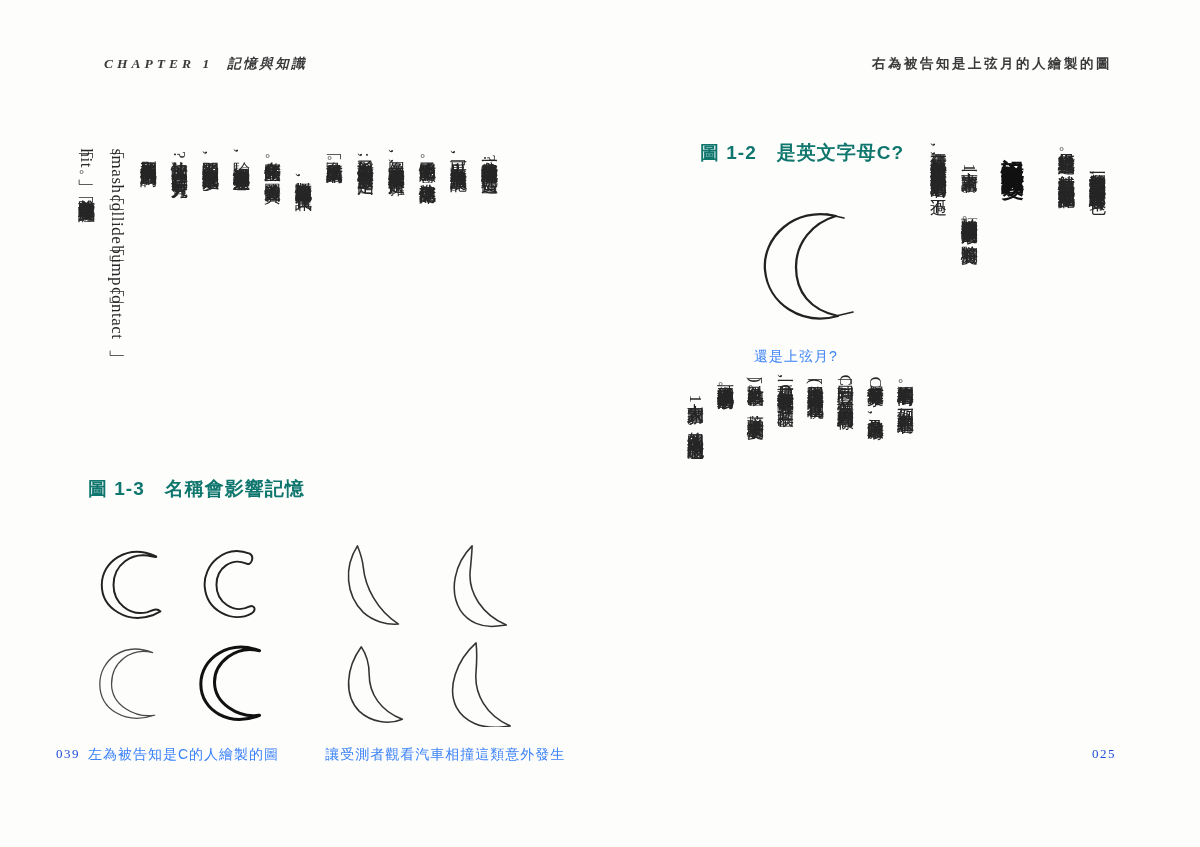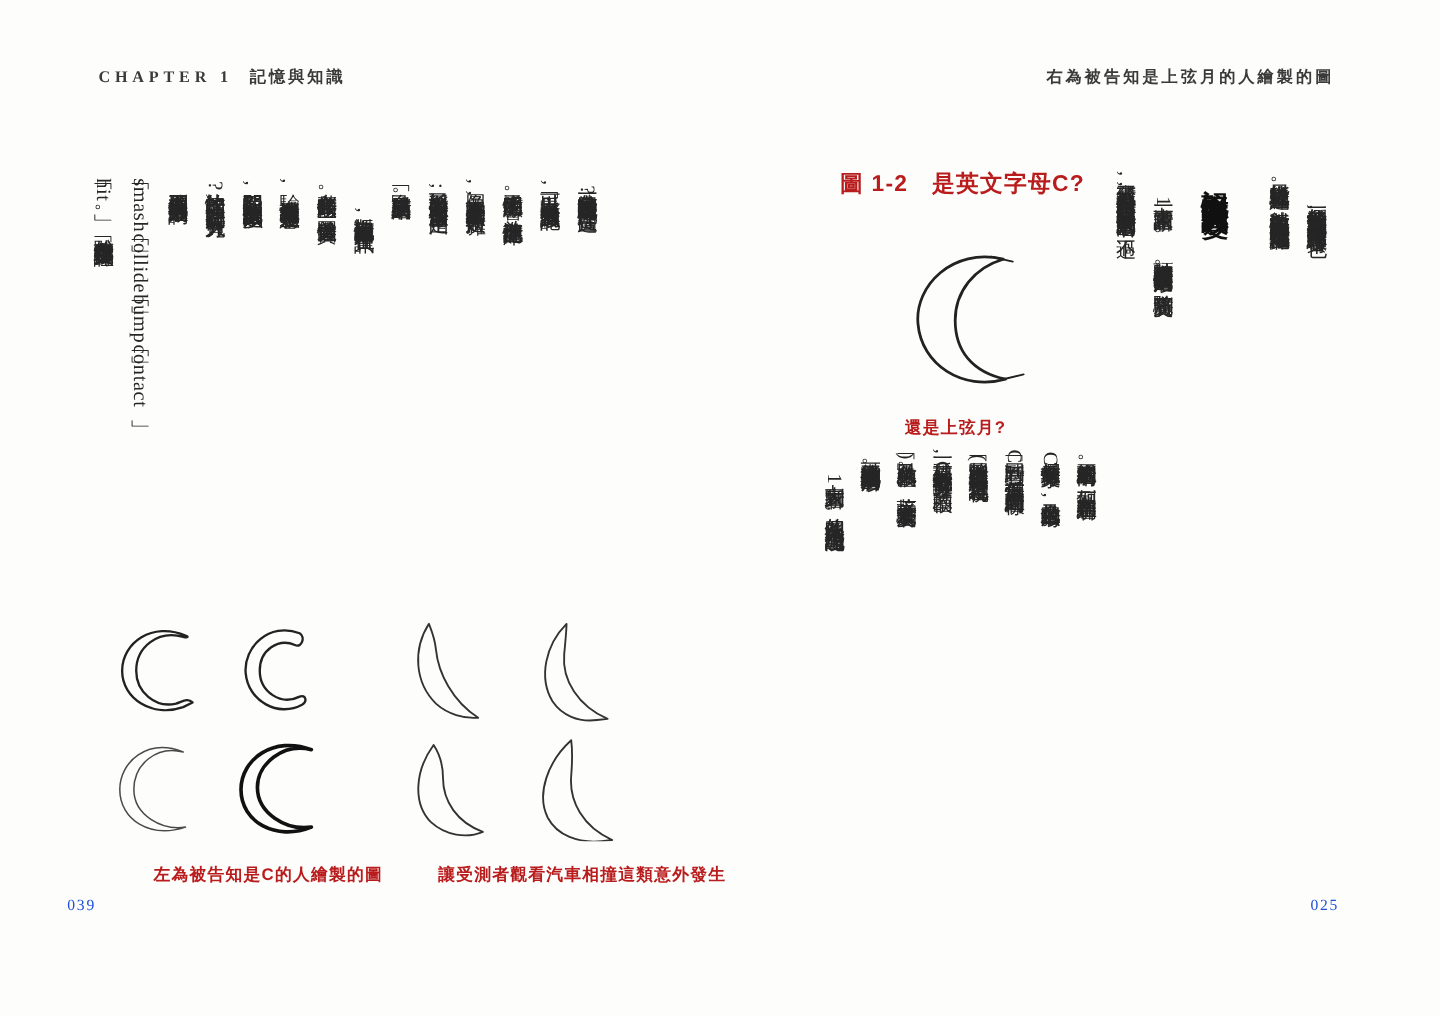--- a/index.html
+++ b/index.html
@@ -13,21 +13,21 @@
     color:#2b2b2b;
   }
   
   .running-head{
     position:absolute;top:55px;
     font-size:13.5px;letter-spacing:2.5px;
     color:#3a3a3a;font-weight:600;
     white-space:nowrap;
   }
   .running-head .chap{letter-spacing:4px;font-weight:700;margin-right:14px;}
-  .rh-left{left:82px;}
+  .rh-left{left:104px;font-style:italic;}
   .rh-right{right:88px;}
   
   .pagenum{
     position:absolute;top:746px;
     font-size:13px;letter-spacing:1.5px;color:#1d4ed8;
   }
   .pn-left{left:56px;}
   .pn-right{right:84px;}
   
   .vtext{
@@ -53,44 +53,43 @@
     margin-right:26px;
     margin-left:14px;
   }
   
   .rp-short{top:372px;right:280px;height:388px;line-height:30px;}
   
   .lp-body{top:148px;left:65px;width:440px;height:318px;}
   
   .fig-title{
     font-family:"Liberation Sans", sans-serif;
-    font-weight:700;color:#b91c1c;
+    font-weight:700;color:#0f766e;
     font-size:19px;letter-spacing:1px;
     margin:0;white-space:nowrap;
   }
   .fig-caption{
     font-family:"Liberation Sans", sans-serif;
-    font-size:14px;color:#b91c1c;letter-spacing:1px;
+    font-size:14px;color:#3b82f6;letter-spacing:1px;
     white-space:nowrap;
-    font-weight:bold;
   }
   .figure12{position:absolute;left:700px;top:140px;width:220px;}
   .figure12 .moon-wrap{margin:38px 0 0 52px;width:118px;height:128px;}
   .figure12 .fig-caption{margin:16px 0 0 54px;}
   .figure13{position:absolute;left:88px;top:476px;width:432px;}
   .drawgrid{
     display:flex;gap:44px;margin-top:34px;
   }
   .drawgroup{
     display:grid;grid-template-columns:95px 95px;grid-auto-rows:95px;
     column-gap:6px;row-gap:4px;
   }
   .cell{width:95px;height:95px;display:flex;align-items:center;justify-content:center;}
   .cell svg{width:88px;height:88px;}
-  .cap-row{display:flex;gap:46px;margin-top:16px;margin-left:40px;}
+  .cap-row{display:flex;gap:46px;margin-top:16px;}
   svg path{fill:none;stroke:#222;stroke-width:2;stroke-linecap:round;stroke-linejoin:round;}
   svg.thin path{stroke-width:1.3;stroke:#4a4a4a;}
   svg.bold path{stroke-width:3.1;stroke:#111;}
   svg.sickle path{stroke-width:1.6;stroke:#333;}
 </style>
 </head>
 <body>
 
 <div class="spread">
 
@@ -109,20 +108,21 @@
     <p>存入儲存庫的時候。美國曾做過一個實</p>
     <p>驗,讓受測者觀看汽車相撞這類意外發生</p>
     <p>瞬間的影像,接著詢問他們「汽車是以多</p>
     <p>快的速度相撞?」在提問時,研究人員分</p>
     <p>別使用了五個代表不同撞擊力道的動詞</p>
     <p>「smash」「collide」「bump」「contact」</p>
     <p>「hit」。雖然這些字在中文都可譯成「碰</p>
   </div>
 
   <div class="figure13">
+    <h3 class="fig-title">圖 1-3　名稱會影響記憶</h3>
     <div class="drawgrid">
       <div class="drawgroup">
         <div class="cell">
             <svg viewBox="0 0 90 90">
               <path d="M64 16 C36 4 10 22 10 46 C10 70 36 86 62 77 L70 73 C66 69 62 72 56 74 C38 78 22 64 22 46 C22 26 40 11 62 17 C66 18 67 17 64 16 Z"></path>
             </svg>
           </div>
         <div class="cell">
             <svg viewBox="0 0 90 90">
               <path d="M58 14 C32 4 10 26 12 48 C14 72 40 86 60 75 C65 72 63 66 58 68 C42 76 24 64 24 46 C24 28 40 18 54 24 C60 27 63 17 58 14 Z"></path>

